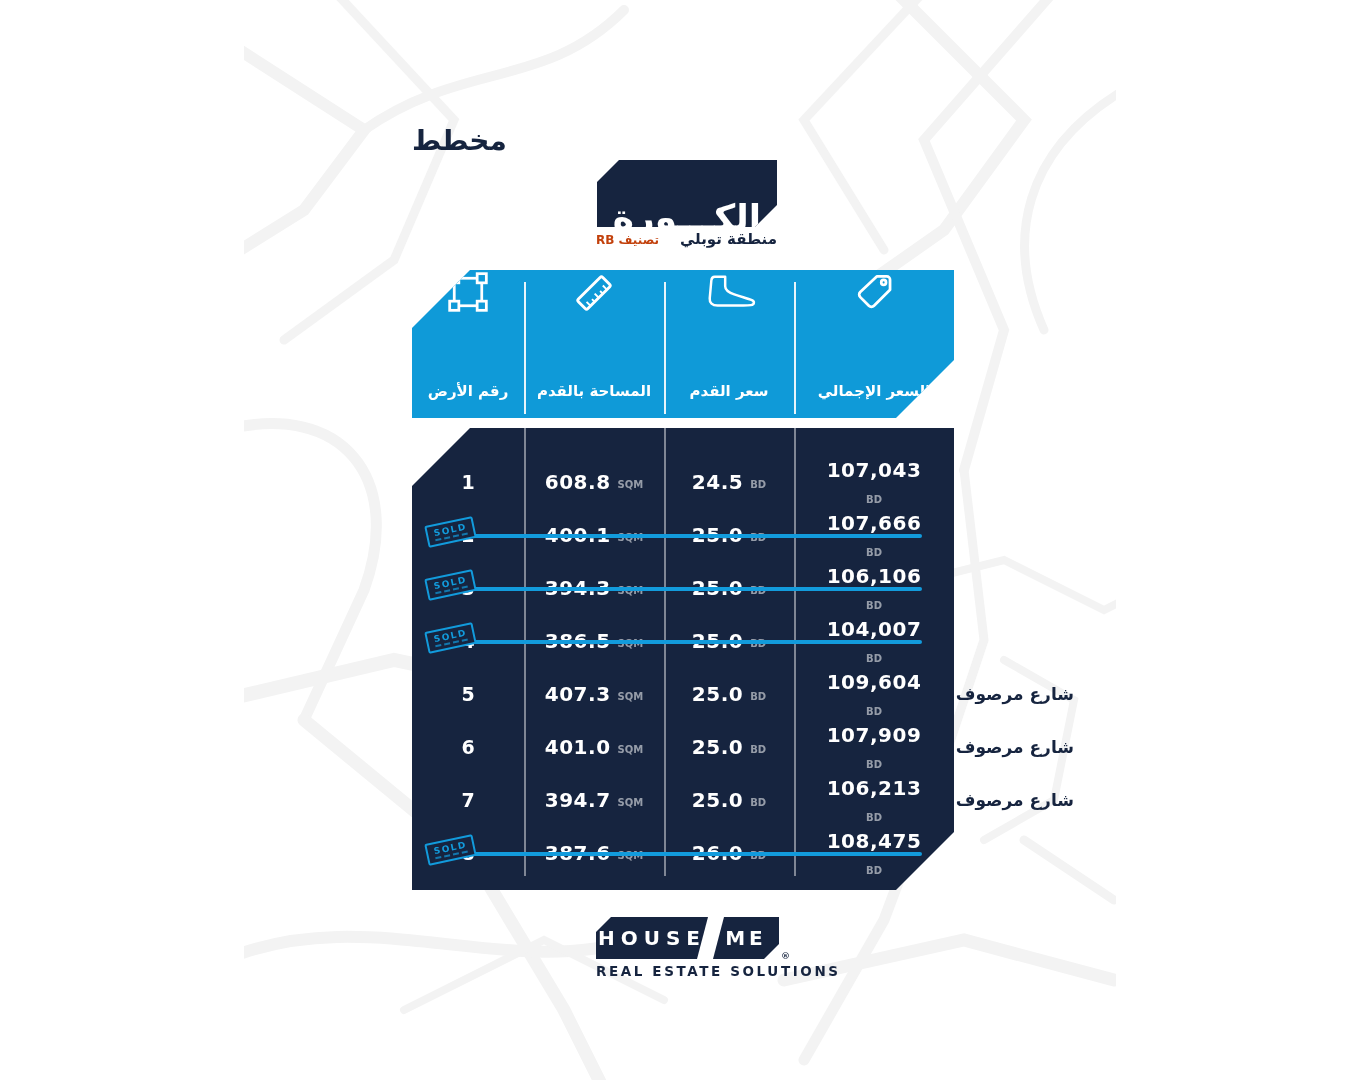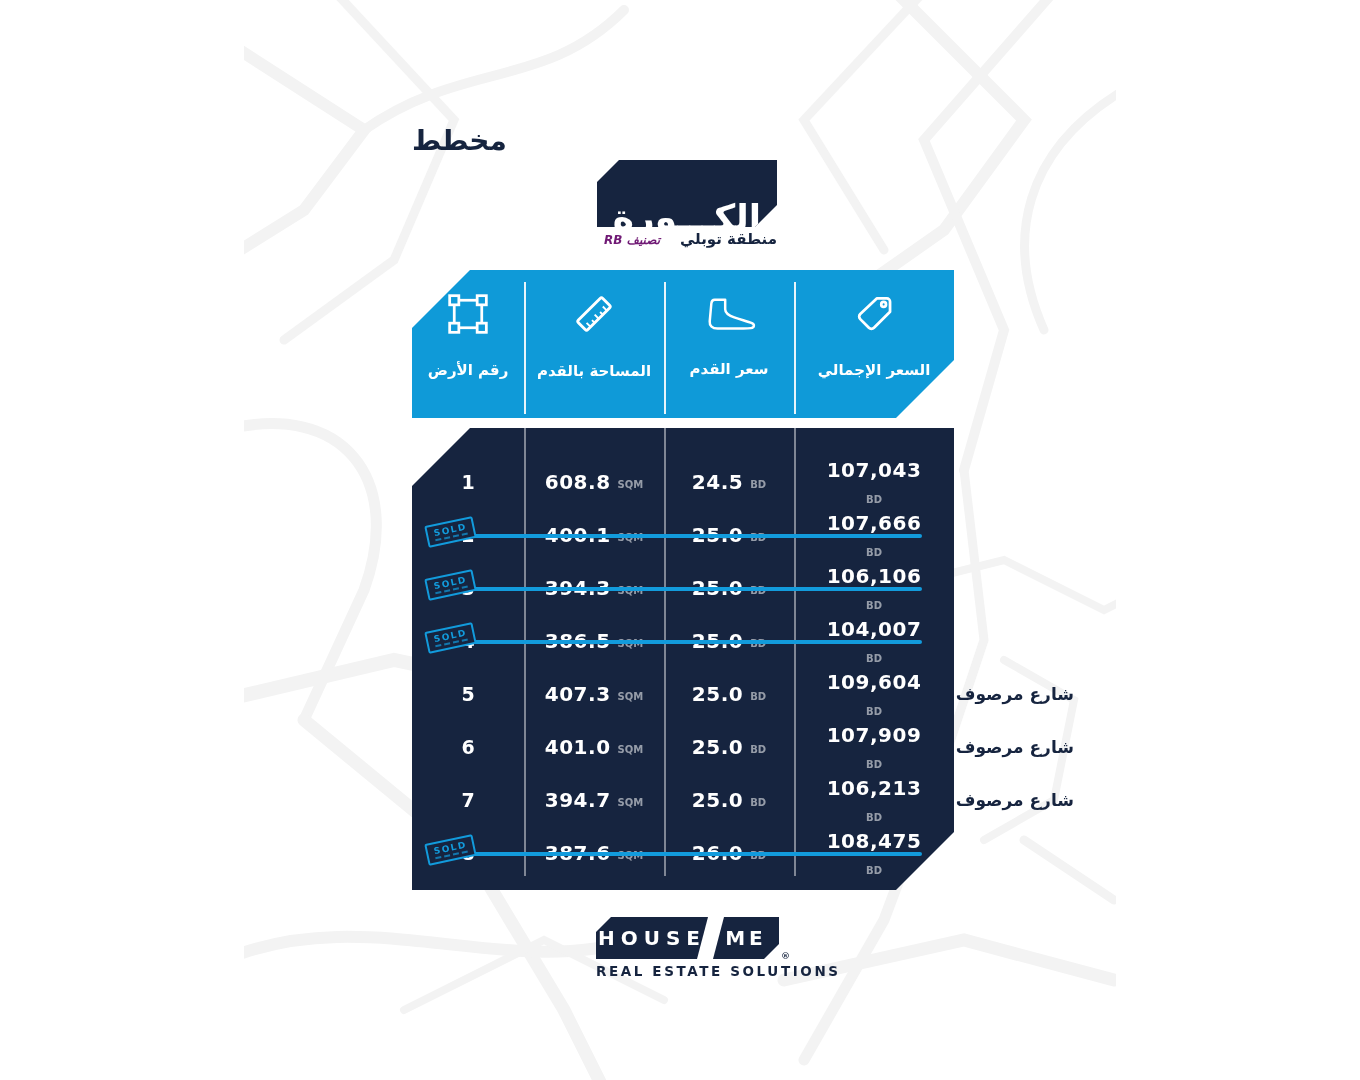--- a/index.html
+++ b/index.html
@@ -10,28 +10,28 @@
 
   
   .kicker{position:absolute;left:168px;top:124px;width:365px;text-align:left;direction:rtl;
           font-size:28px;font-weight:bold;color:#16243f;}
   .banner{position:absolute;left:353px;top:160px;width:180px;height:67px;background:#16243f;
           clip-path:polygon(22px 0,100% 0,100% calc(100% - 22px),calc(100% - 22px) 100%,0 100%,0 22px);
           display:flex;align-items:center;justify-content:center;}
   .banner span{color:#ffffff;font-size:36px;font-weight:bold;direction:rtl;line-height:1;margin-top:48px;}
   .sub-area{position:absolute;left:353px;top:230px;width:180px;text-align:right;direction:rtl;
             font-size:15px;font-weight:bold;color:#16243f;}
-  .sub-class{position:absolute;left:360px;top:233px;width:120px;text-align:left;direction:rtl;
-             font-size:12px;font-weight:bold;color:#701a75;font-style:italic;}
+  .sub-class{position:absolute;left:352px;top:233px;width:120px;text-align:left;direction:rtl;
+             font-size:12px;font-weight:bold;color:#c2410c;}
 
   
   .header-band{position:absolute;left:168px;top:270px;width:542px;height:148px;background:#0f9ad8;
                clip-path:polygon(58px 0,100% 0,100% calc(100% - 58px),calc(100% - 58px) 100%,0 100%,0 58px);
                display:flex;}
-  .header-col{display:flex;flex-direction:column;align-items:center;justify-content:center;
+  .header-col{display:flex;flex-direction:column;align-items:center;justify-content:space-between;
               padding-bottom:18px;gap:25px;box-sizing:border-box;}
   .hc1{width:112px;} .hc2{width:140px;} .hc3{width:130px;} .hc4{width:160px;}
   .header-col .label{color:#ffffff;font-size:15px;font-weight:bold;direction:rtl;white-space:nowrap;}
   .hdiv{position:absolute;top:12px;bottom:4px;width:2px;background:rgba(255,255,255,.9);}
   .hdiv1{left:112px;} .hdiv2{left:252px;} .hdiv3{left:382px;}
 
   
   .table{position:absolute;left:168px;top:428px;width:542px;height:462px;background:#16243f;
          clip-path:polygon(58px 0,100% 0,100% calc(100% - 58px),calc(100% - 58px) 100%,0 100%,0 58px);}
   .tdiv{position:absolute;top:0;bottom:14px;width:2px;background:rgba(255,255,255,.45);}

